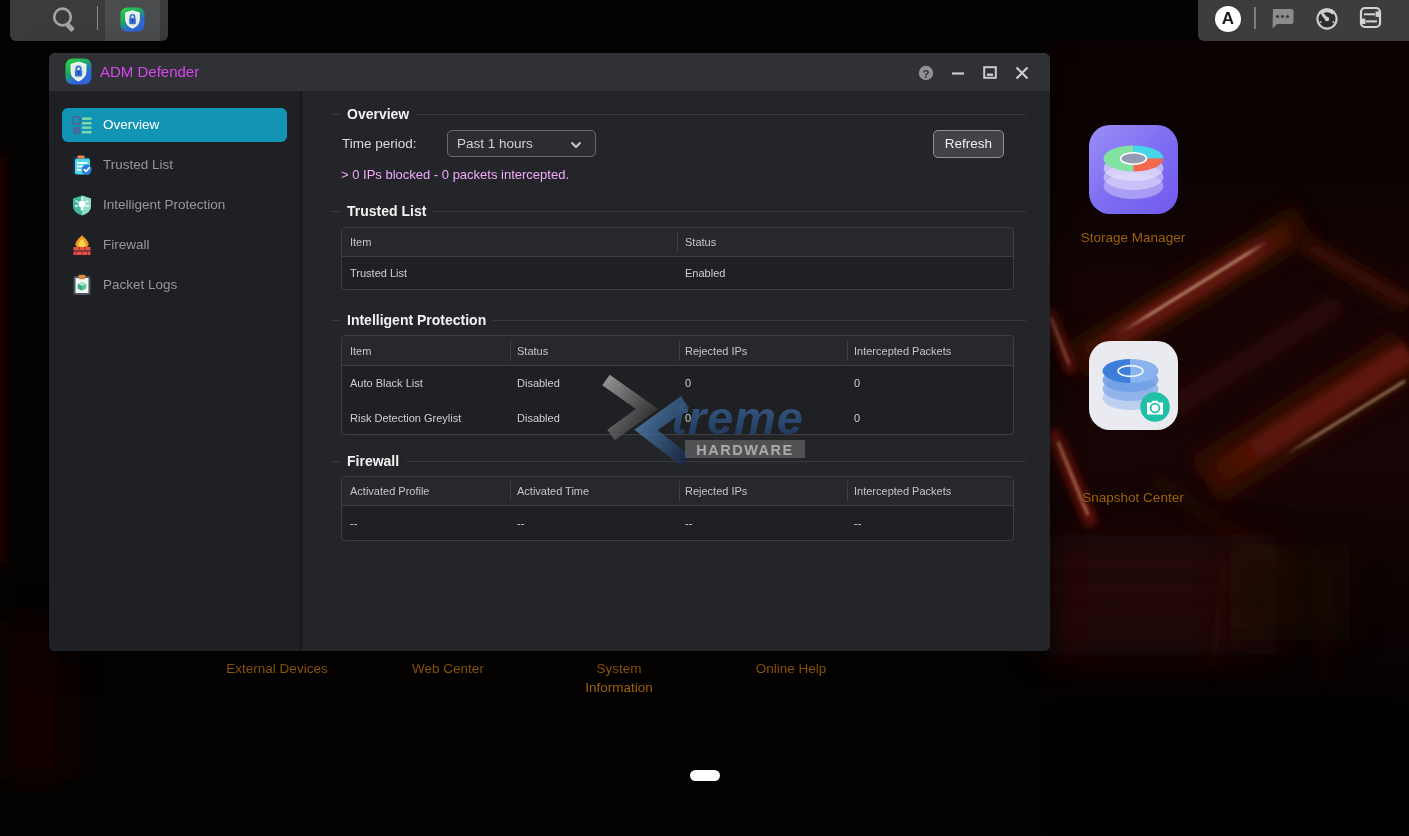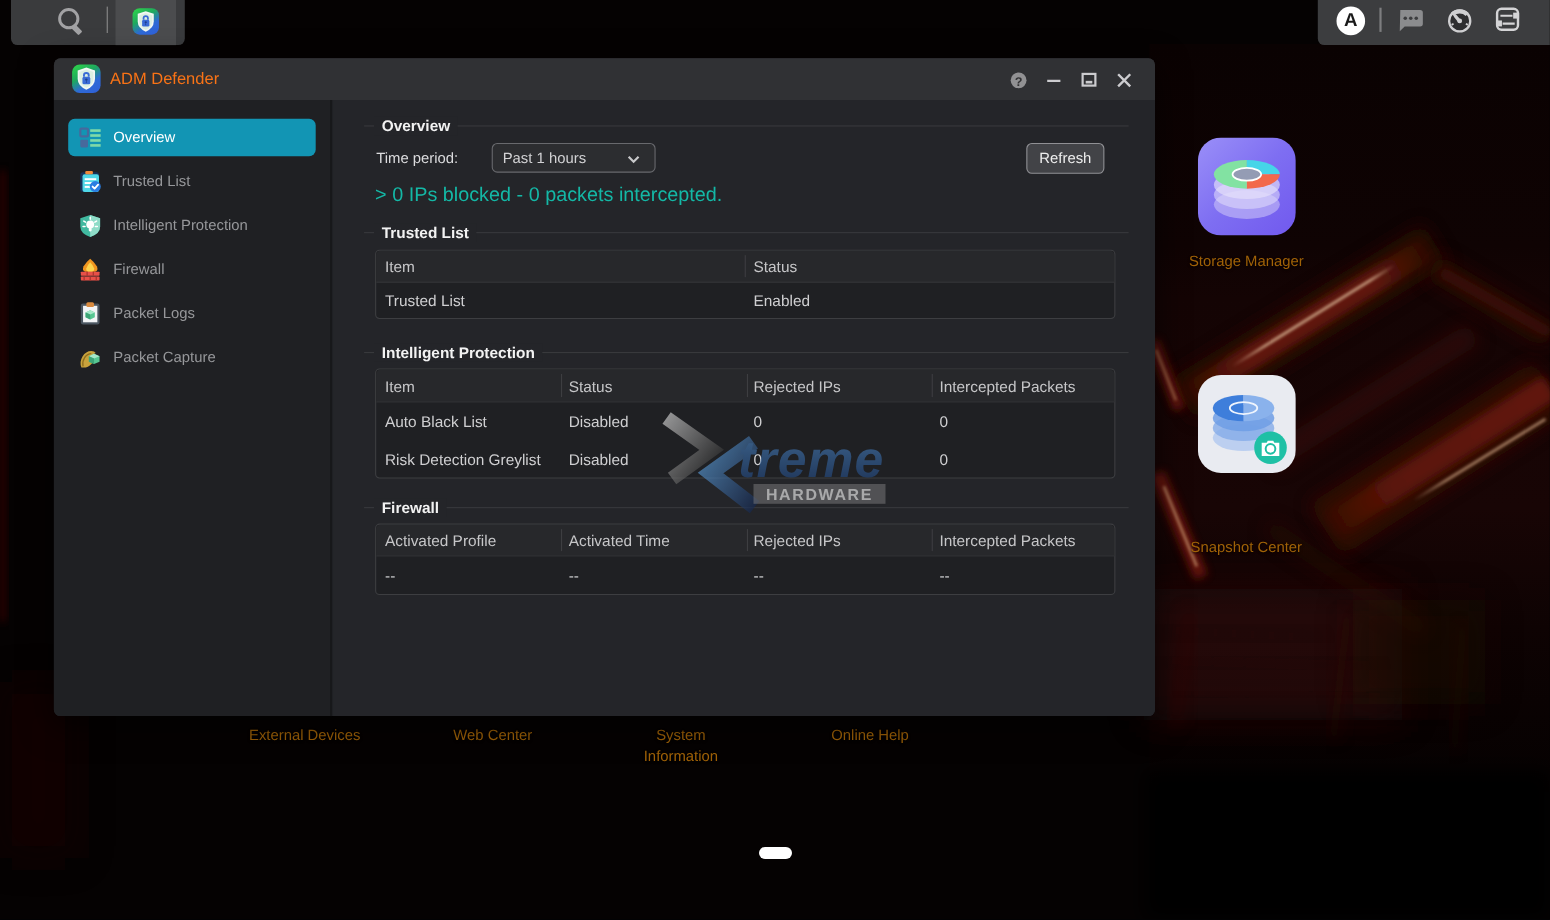--- a/index.html
+++ b/index.html
@@ -12,37 +12,37 @@
 #tl-app { position:absolute; left:95px; top:0; width:55px; height:41px; background:#4b4c4e; }
 #tl-sep { position:absolute; left:87px; top:6px; width:1px; height:24px; background:#8a8a8a; }
 #tr-bar { position:absolute; left:1198px; top:0; width:211px; height:41px; background:#3c3d3f; border-radius:0 0 0 6px; }
 #avatar { position:absolute; left:1215px; top:6px; width:26px; height:26px; border-radius:50%; background:#fff; color:#1a1a1a; font-size:17px; font-weight:bold; text-align:center; line-height:26px; }
 #tr-sep { position:absolute; left:1254px; top:7px; width:2px; height:22px; background:#7d7d7f; }
 
 
 #win { position:absolute; left:49px; top:53px; width:1001px; height:598px; border-radius:6px; background:#242529; box-shadow:0 8px 30px rgba(0,0,0,.65); }
 #titlebar { position:absolute; left:0; top:0; width:100%; height:38px; background:#303134; border-radius:6px 6px 0 0; }
 #titleicon { position:absolute; left:16px; top:5px; }
-#title { position:absolute; left:51px; top:0; line-height:38px; font-size:15px; color:#f97316; }
+#title { position:absolute; left:51px; top:0; line-height:38px; font-size:15px; color:#d946ef; }
 .tbtn { position:absolute; top:0; width:32px; height:38px; }
 #sidebar { position:absolute; left:0; top:38px; width:253px; height:560px; background:#1f2023; border-radius:0 0 0 6px; }
 #sidebar::after { content:""; position:absolute; right:0; top:0; width:2px; height:100%; background:#17181a; }
 .sitem { position:absolute; left:13px; width:225px; height:34px; border-radius:6px; }
 .sitem .lbl { position:absolute; left:41px; top:0; line-height:34px; font-size:13.5px; color:#96979a; }
 .sitem.sel { background:#1295b4; }
 .sitem.sel .lbl { color:#fff; }
 .sitem svg { position:absolute; left:8px; top:5px; }
 #content { position:absolute; left:254px; top:38px; width:747px; height:560px; background:#242529; border-radius:0 0 6px 0; }
 
 .fieldset { position:absolute; left:28px; width:695px; border-top:1px solid #38393c; }
 .legend { position:absolute; left:9px; top:-9px; background:#242529; padding:0 7px; font-size:14px; font-weight:bold; color:#f2f2f2; line-height:17px; }
 
 .tbl { position:absolute; left:10px; width:673px; border:1px solid #3d3e41; border-radius:4px; background:#1f2023; }
 .tbl .hdr { position:relative; width:100%; background:#27282b; border-bottom:1px solid #3d3e41; border-radius:4px 4px 0 0; }
-.tbl .cell { position:absolute; top:0; font-size:14px; color:#cfcfd1; line-height:inherit; }
+.tbl .cell { position:absolute; top:0; font-size:11px; color:#cfcfd1; line-height:inherit; }
 .tbl .hdr .cell { color:#c6c6c8; }
 .cdiv { position:absolute; top:4px; bottom:4px; width:1px; background:#3d3e41; }
 
 #drop { position:absolute; left:116px; top:15px; width:149px; height:27px; background:#2c2d30; border:1px solid #68696d; border-radius:5px; }
 #drop span { position:absolute; left:9px; line-height:25px; font-size:13.5px; color:#d2d2d4; }
 #refresh { position:absolute; left:602px; top:15px; width:71px; height:28px; background:#424347; border:1px solid #909094; border-radius:5px; text-align:center; line-height:26px; font-size:13.5px; color:#eee; }
 
 .dlabel { position:absolute; width:160px; text-align:center; font-size:13.5px; color:#a16207; text-shadow:0 1px 2px rgba(0,0,0,.8); line-height:19px; }
 .dicon { position:absolute; width:89px; height:89px; }
 
@@ -301,43 +301,33 @@
           <svg width="24" height="24" viewBox="0 0 24 24">
       <rect x="3.5" y="3" width="17" height="19" rx="2" fill="#4a5560"></rect>
       <rect x="5.5" y="5" width="13" height="15" fill="#f2f4f6"></rect>
       <rect x="8.5" y="1.8" width="7" height="4.4" rx="1.4" fill="#d88a3f"></rect>
       <path d="M12 9 L16.2 11 V15.5 L12 17.5 L7.8 15.5 V11 Z" fill="#57c793"></path>
       <path d="M12 9 L16.2 11 L12 13 L7.8 11 Z" fill="#a5e8c8"></path>
       <path d="M12 13 V17.5 L7.8 15.5 V11 Z" fill="#3da577"></path>
     </svg>
           <div class="lbl">Packet Logs</div>
         </div>
-    <div class="sitem" style="top:217px;">
-          <svg width="24" height="24" viewBox="0 0 24 24">
-      <path d="M4 21 Q2 16 5 11 Q8 6 13 6 Q16 6 17 8 Q14 9 12.5 11 Q16 10.5 18 12 Q16 13.5 14.5 16 Q12 20 8 21 Z" fill="#c8a23c"></path>
-      <path d="M5.5 20 Q4.5 16 7 12 Q9.5 8.5 13 8.5" fill="none" stroke="#8f6f1e" stroke-width="1.2"></path>
-      <path d="M15.5 8.5 L20.5 10.8 V15.8 L15.5 18 L10.8 15.8 V10.8 Z" fill="#57c793"></path>
-      <path d="M15.5 8.5 L20.5 10.8 L15.5 13 L10.8 10.8 Z" fill="#a5e8c8"></path>
-      <path d="M15.5 13 V18 L10.8 15.8 V10.8 Z" fill="#3da577"></path>
-    </svg>
-          <div class="lbl">Packet Capture</div>
-        </div>
   </div>
   <div id="content">
     <div class="fieldset" style="top:23px; height:90px;">
       <div class="legend">Overview</div>
       <div style="position:absolute; left:11px; top:15px; line-height:27px; font-size:13.5px; color:#dcdcde;">Time period:</div>
       <div id="drop">
             <span>Past 1 hours</span>
         <svg width="12" height="8" style="position:absolute; right:13px; top:10px;" viewBox="0 0 12 8">
               <path d="M1.5 1.5 L6 6 L10.5 1.5" fill="none" stroke="#c8c8ca" stroke-width="2"></path>
             </svg>
       </div>
       <div id="refresh">Refresh</div>
-      <div style="position:absolute; left:10px; top:52px; font-size:18px; color:#14b8a6;">&gt; 0 IPs blocked - 0 packets intercepted.</div>
+      <div style="position:absolute; left:10px; top:52px; font-size:13px; color:#f0abfc;">&gt; 0 IPs blocked - 0 packets intercepted.</div>
     </div>
     <div class="fieldset" style="top:120px;">
       <div class="legend">Trusted List</div>
       <div class="tbl" style="top:15px; height:63px;">
         <div class="hdr" style="height:29px; line-height:29px;">
           <div class="cell" style="left:8px;">Item</div>
           <div class="cell" style="left:343px;">Status</div>
           <div class="cdiv" style="left:335px;"></div>
         </div>
         <div style="position:relative; height:33px; line-height:33px;">

